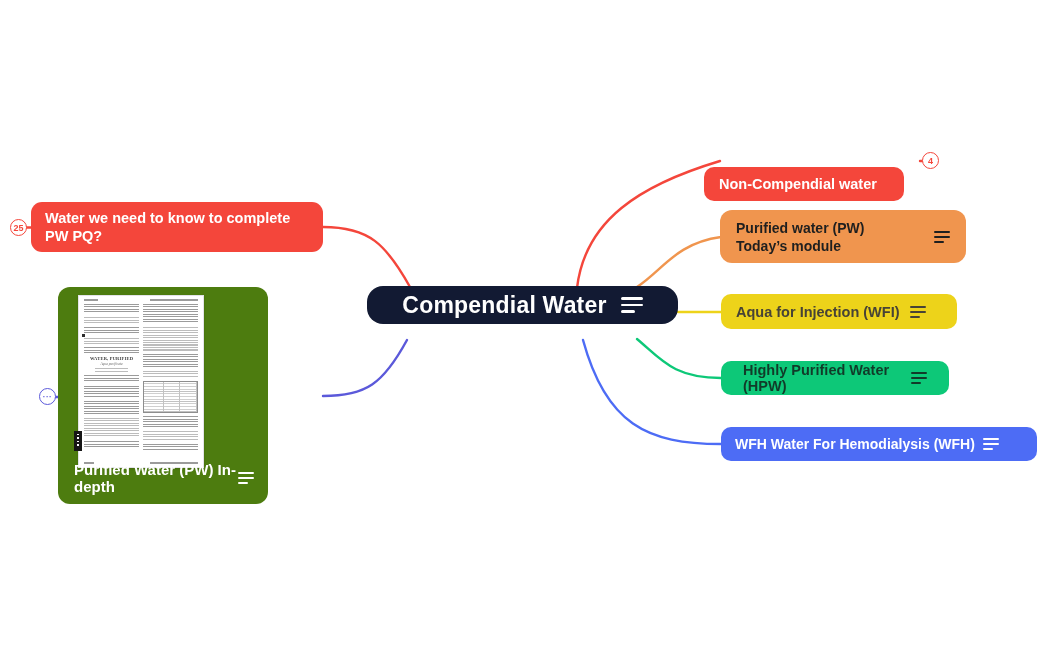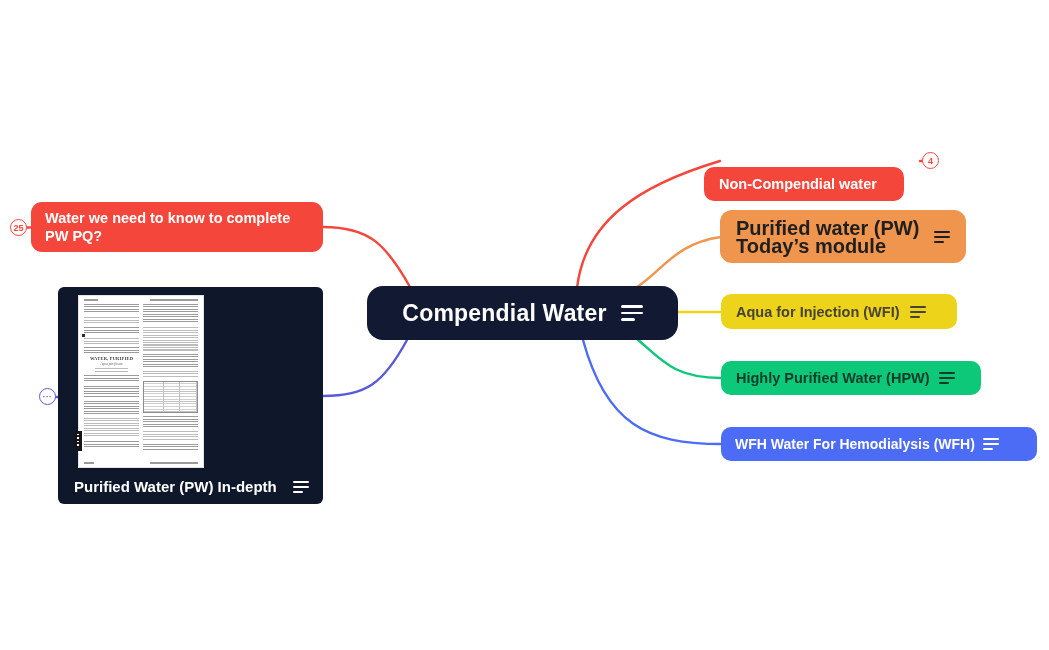--- a/index.html
+++ b/index.html
@@ -10,54 +10,54 @@
   svg.wires path { fill:none; stroke-width:2.4; stroke-linecap:round; }
   .st-red    { stroke:#f4463b; }
   .st-orange { stroke:#f0954e; }
   .st-yellow { stroke:#edd31a; }
   .st-green  { stroke:#0dc878; }
   .st-blue   { stroke:#4d6cf5; }
   .st-purple { stroke:#5b59da; }
 
   .node { position:absolute; z-index:1; display:flex; align-items:center; }
   .central {
-    left:367px; top:286px; width:311px; height:54px;
+    left:367px; top:286px; width:311px; height:38px;
     background:#121a33; border-radius:16px; color:#ffffff;
     justify-content:center; gap:14px;
     font-size:23px; font-weight:700; letter-spacing:0.2px;
   }
   .n-red1 {
     left:31px; top:202px; width:292px; height:50px;
     background:#f4463b; border-radius:11px; color:#ffffff;
     padding:6px 14px; font-size:14.5px; font-weight:700; line-height:18px;
   }
   .n-purple {
-    left:58px; top:287px; width:265px; height:217px;
-    background:#0f172a; border-radius:6px; color:#ffffff;
+    left:58px; top:287px; width:210px; height:217px;
+    background:#4d7c0f; border-radius:12px; color:#ffffff;
   }
   .n-noncomp {
     left:704px; top:143px; width:200px; height:34px;
     background:#f4463b; border-radius:10px; color:#ffffff;
     padding:0 15px; font-size:14.5px; font-weight:700;margin-top:24px;
   }
   .n-orange {
     left:720px; top:210px; width:246px; height:53px;
     background:#f0954e; border-radius:12px; color:#1f1f1f;
-    padding:0 16px; font-size:20px; font-weight:700; line-height:18px;
+    padding:0 16px; font-size:14px; font-weight:700; line-height:18px;
     position:absolute;
   }
   .n-yellow {
     left:721px; top:294px; width:236px; height:35px;
     background:#edd31a; border-radius:10px; color:#474336;
     padding:0 15px; font-size:14.5px; font-weight:700; gap:10px;
   }
   .n-green {
-    left:721px; top:361px; width:260px; height:34px;
+    left:721px; top:361px; width:228px; height:34px;
     background:#0dc878; border-radius:10px; color:#113b29;
-    padding:0 15px; font-size:14.5px; font-weight:700; gap:9px;
+    padding:0 22px; font-size:14.5px; font-weight:700; gap:9px;
   }
   .n-blue {
     left:721px; top:427px; width:316px; height:34px;
     background:#4d6cf5; border-radius:10px; color:#ffffff;
     padding:16px 14px; font-size:14px; font-weight:700; gap:8px;
   }
 
   
   .nicon { display:inline-flex; flex-direction:column; gap:3px; }
   .nicon i { display:block; height:2px; border-radius:2px; background:currentColor; }

